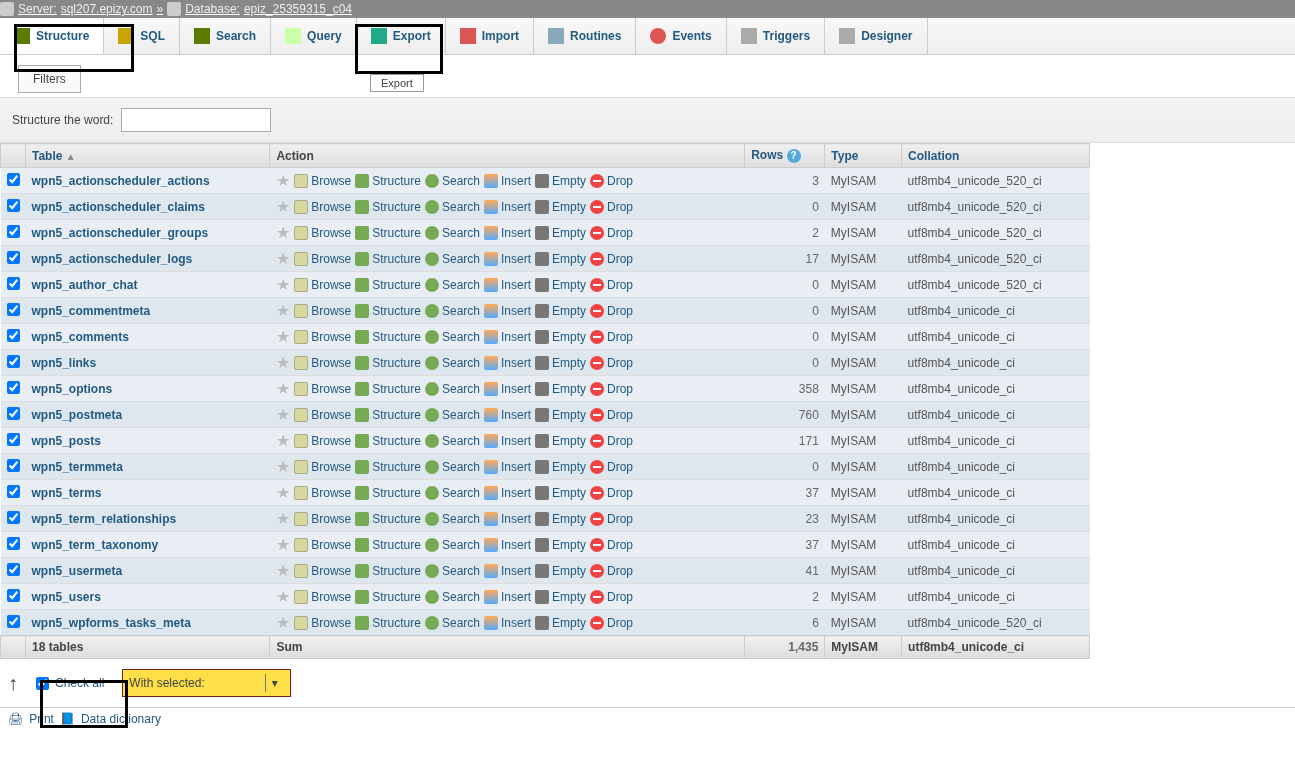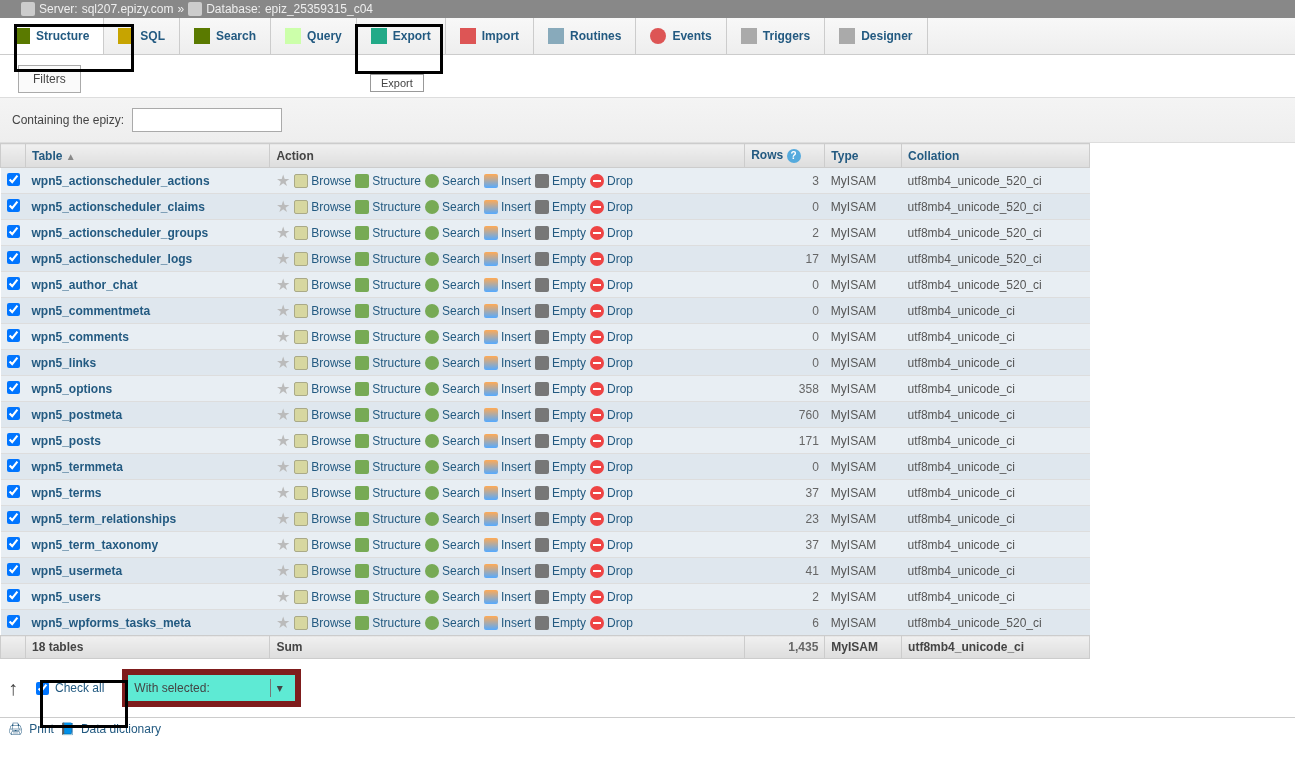--- a/index.html
+++ b/index.html
@@ -1,17 +1,17 @@
 <!DOCTYPE html>
 <html><head>
 <meta charset="utf-8">
 <style>
 * { box-sizing: border-box; margin: 0; padding: 0; }
 body { font-family: sans-serif; font-size: 12px; color: #444; background: #fff; width: 1295px; }
-.breadcrumb { background: #888; color: #fff; padding: 2px 21px; font-size: 12px; display: flex; align-items: center; gap: 4px; }
+.breadcrumb { background: #888; color: #fff; padding: 2px 0; font-size: 12px; display: flex; align-items: center; gap: 4px; text-decoration: underline; }
 .breadcrumb span { color: #eee; }
 .breadcrumb .db-icon, .breadcrumb .server-icon { display: inline-block; width: 14px; height: 14px; background: #ccc; border-radius: 2px; }
 .tabs-bar { background: linear-gradient(#f8f8f8,#eee); border-bottom: 1px solid #ccc; display: flex; align-items: stretch; }
 .tab { padding: 10px 14px; border-right: 1px solid #ccc; display: flex; align-items: center; gap: 6px; cursor: pointer; color: #235a81; font-weight: bold; }
 .tab.active { background: #fff; }
 .tab .ticon { width: 16px; height: 16px; display: inline-block; }
 .ic-structure { background: #5a7a00; }
 .ic-sql { background: #c7a400; }
 .ic-search { background: #5a7a00; }
 .ic-query { background: #cfa; }
@@ -50,21 +50,21 @@
 .ai-insert { background: linear-gradient(#fa5,#5af); }
 .ai-empty { background: #777; }
 .ai-drop { background: #e44; border-radius: 50%; position: relative; }
 .ai-drop::after { content: ""; position: absolute; left: 3px; top: 6px; width: 8px; height: 2px; background: #fff; }
 .rows { text-align: right; color: #666; }
 .type, .coll { color: #555; }
 tfoot td { background: linear-gradient(#f0f0f0,#ddd); font-weight: bold; border: 1px solid #ccc; padding: 4px 6px; }
 .bottom-bar { display: flex; align-items: center; gap: 18px; padding: 10px 8px; }
 .arrow-up { font-size: 20px; font-weight: bold; }
 .checkall { display: flex; align-items: center; gap: 6px; color: #235a81; cursor: pointer; }
-.with-selected { border: 6px solid #7f1d1d; background: #5eead4; padding: 4px 6px; display: flex; align-items: center; gap: 60px; }
+.with-selected { border: 1px solid #7f1d1d; background: #fde047; padding: 4px 6px; display: flex; align-items: center; gap: 60px; }
 .with-selected .dd { border-left: 1px solid #777; padding: 2px 6px; }
 .footer-links { padding: 4px 8px; display: flex; gap: 6px; align-items: center; color: #235a81; border-top: 1px solid #ccc; }
 .footer-links span { cursor: pointer; }
 .help-icon { display: inline-block; width: 14px; height: 14px; background: #5ad; color: #fff; border-radius: 50%; text-align: center; font-size: 10px; line-height: 14px; }
 .sort-icon { color: #888; font-size: 10px; }
 </style>
 </head>
 <body>
 
 
@@ -122,21 +122,21 @@
     </div>
 </div>
 
 <div class="highlight-box hl1"></div>
 <div class="highlight-box hl2"></div>
 <div class="export-tooltip">Export</div>
 
 <div class="filters-btn">Filters</div>
 
 <div class="filter-row">
-  <span>Containing the epizy:</span>
+  <span>Structure the word:</span>
   <input type="text" value="" style="">
 </div>
 
 <div class="table-wrap">
 <table>
   <thead>
     <tr>
       <th class="chk nosort"></th>
       <th><span>Table</span> <span class="sort-icon">▲</span></th>
       <th class="nosort">Action</th>

